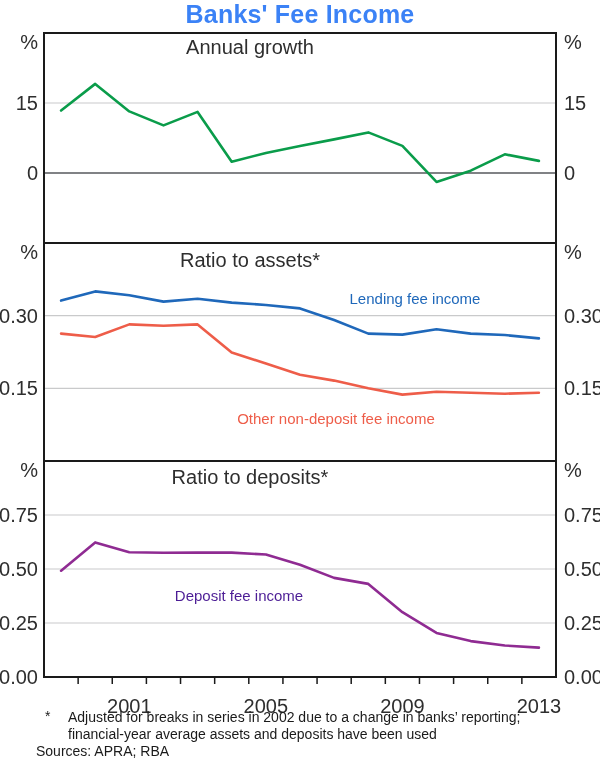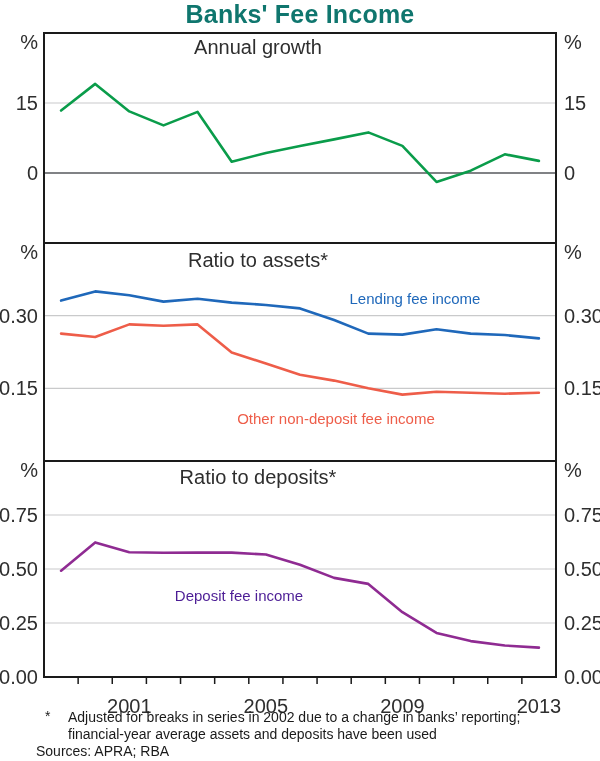--- a/index.html
+++ b/index.html
@@ -1,22 +1,22 @@
 <!DOCTYPE html>
 <html><head>
 <meta charset="utf-8">
 <style>
   html,body{margin:0;padding:0;background:#ffffff;}
   .stage{position:relative;width:600px;height:761px;background:#ffffff;overflow:hidden;
          font-family:"Liberation Sans",sans-serif;color:#1a1a1a;}
   .stage svg{position:absolute;left:0;top:0;}
   svg text{font-family:"Liberation Sans",sans-serif;fill:#2e2e2e;}
   .chart-title{position:absolute;top:0px;left:0;width:600px;text-align:center;
-               font-size:25px;font-weight:bold;color:#0f766e;letter-spacing:0.2px;}
-  .panel-title{position:absolute;left:44px;width:428px;text-align:center;
+               font-size:25px;font-weight:bold;color:#3b82f6;letter-spacing:0.2px;}
+  .panel-title{position:absolute;left:36px;width:428px;text-align:center;
                font-size:20px;color:#2e2e2e;}
   .pt-0{top:36px;} .pt-1{top:249px;} .pt-2{top:466px;}
   .series-label{position:absolute;font-size:15px;white-space:nowrap;transform:translateX(-50%);}
   .lbl-lending{left:415px;top:290px;}
   .lbl-other{left:336px;top:410px;}
   .lbl-deposit{left:239px;top:587px;}
   .fn{position:absolute;font-size:14px;color:#1a1a1a;white-space:nowrap;}
   .fn-ast{left:45px;top:708px;}
   .fn-l1{left:68px;top:709px;}
   .fn-l2{left:68px;top:726px;}

